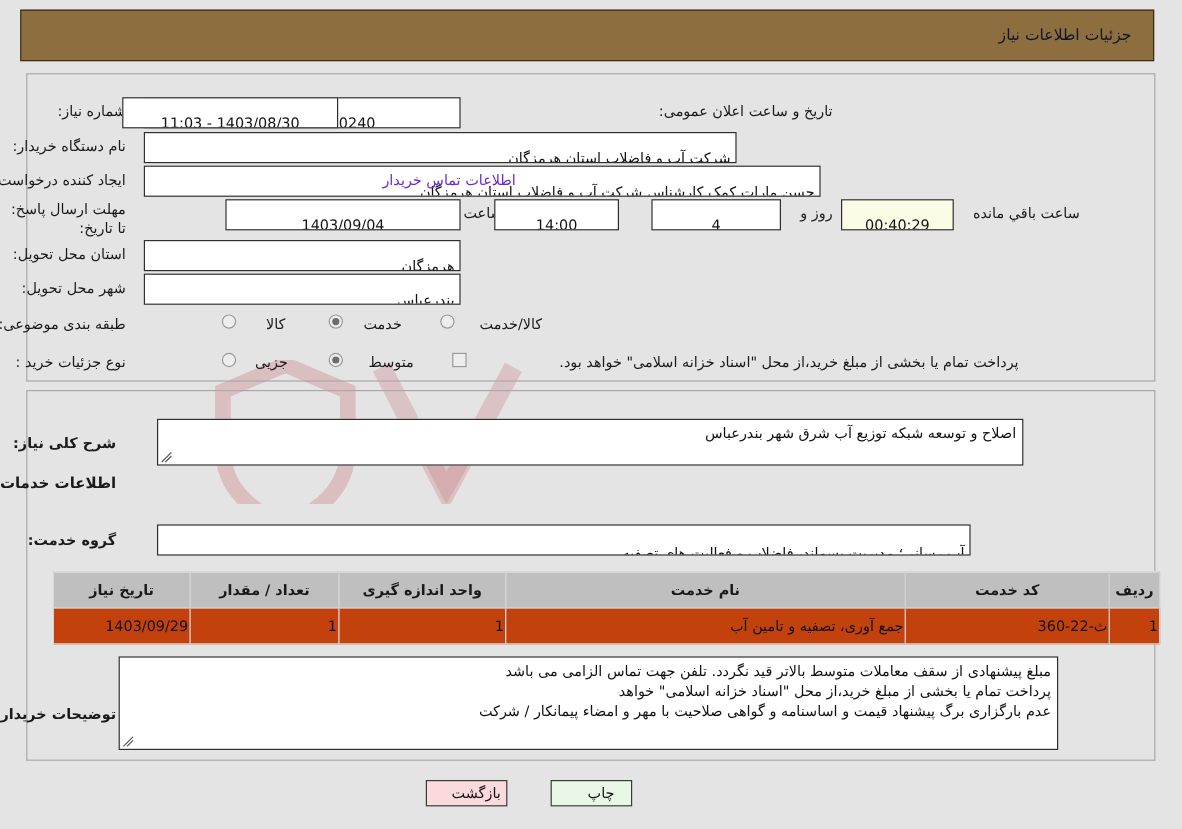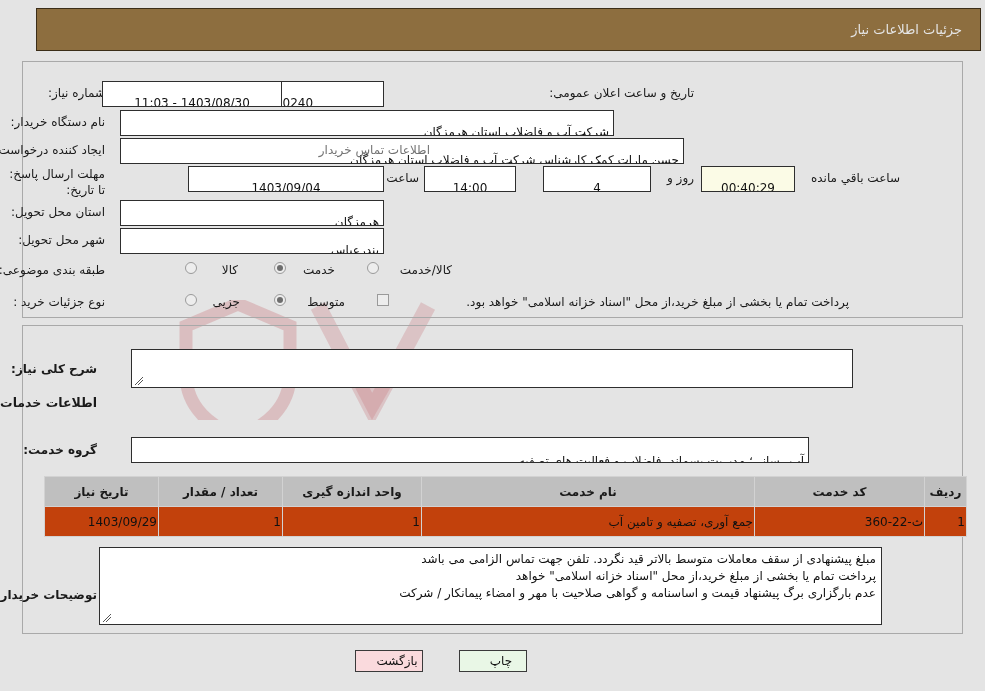--- a/index.html
+++ b/index.html
@@ -51,28 +51,28 @@
     position: absolute;
     left: 300px;
     top: 150px;
     width: 150px;
     height: 135px;
   }
 
   
   .titlebar {
     position: absolute;
-    left: 36px;
+    left: 17px;
     top: 8px;
     width: 945px;
     height: 43px;
     background: #8d6e3f;
     border: 1px solid #3b2d18;
     box-sizing: border-box;
-    color: #e5e5e5;
+    color: #0f172a;
     z-index: 2;
   }
   .titlebar .t {
     position: absolute;
     right: 18px;
     top: 13px;
     font-size: 13px;
     letter-spacing: .3px;
   }
 
@@ -164,21 +164,21 @@
     height: 12px;
     border: 1px solid #9a9a9a;
     background: #ededed;
     box-sizing: border-box;
     z-index: 3;
   }
 
   
   .link {
     position: absolute;
-    color: #737373;
+    color: #6d28d9;
     z-index: 3;
     white-space: nowrap;
     cursor: pointer;
   }
 
   
   #svc-table {
     position: absolute;
     left: 44px;
     top: 476px;
@@ -253,21 +253,21 @@
 <div class="lbl" style="right:880px; top:115px;">نام دستگاه خریدار:</div>
 <div class="fld right" style="right:371px; top:110px; width:494px;">شرکت آب و فاضلاب استان هرمزگان</div>
 
 <div class="lbl" style="right:880px; top:143px;">ایجاد کننده درخواست:</div>
 <div class="fld right" style="right:301px; top:138px; width:564px;">حسن مارات کمک کارشناس شرکت آب و فاضلاب استان هرمزگان</div>
 <div class="link" style="right:555px; top:143px;">اطلاعات تماس خریدار</div>
 
 <div class="lbl" style="right:880px; top:166px; line-height:16px; white-space:normal; width:96px; text-align:right;">مهلت ارسال پاسخ: تا تاریخ:</div>
 <div class="fld center" style="right:601px; top:166px; width:196px;">1403/09/04</div>
 <div class="lbl" style="right:566px; top:171px;">ساعت</div>
-<div class="fld center" style="right:469px; top:166px; width:92px;">14:00</div>
+<div class="fld center" style="right:469px; top:166px; width:104px;">14:00</div>
 <div class="fld center" style="right:334px; top:166px; width:108px;">4</div>
 <div class="lbl" style="right:291px; top:171px;">روز و</div>
 <div class="fld timer" style="right:190px; top:166px; width:94px;">00:40:29</div>
 <div class="lbl" style="right:85px; top:171px;">ساعت باقي مانده</div>
 
 <div class="lbl" style="right:880px; top:205px;">استان محل تحویل:</div>
 <div class="fld right" style="right:601px; top:200px; width:264px;">هرمزگان</div>
 
 <div class="lbl" style="right:880px; top:233px;">شهر محل تحویل:</div>
 <div class="fld right" style="right:601px; top:228px; width:264px;">بندرعباس</div>
@@ -285,20 +285,21 @@
 <div class="lbl" style="right:745px; top:295px;">جزیی</div>
 <div class="radio on" style="right:699px; top:294px;"></div>
 <div class="lbl" style="right:640px; top:295px;">متوسط</div>
 <div class="chk" style="right:596px; top:294px;"></div>
 <div class="lbl" style="right:136px; top:295px;">پرداخت تمام یا بخشی از مبلغ خرید،از محل "اسناد خزانه اسلامی" خواهد بود.</div>
 
 <div class="panel" id="panel-bottom"></div>
 
 <div class="lbl b" style="right:888px; top:362px;">شرح کلی نیاز:</div>
 <div class="txa" style="right:132px; top:349px; width:722px; height:39px;">
+  <span>اصلاح و توسعه شبکه توزیع آب شرق شهر بندرعباس</span>
   <svg class="grip" viewBox="0 0 10 10">
     <path d="M1 9 L9 1" stroke="#555" stroke-width="1" fill="none"></path>
     <path d="M4 9 L9 4" stroke="#555" stroke-width="1" fill="none"></path>
   </svg>
 </div>
 
 <div class="lbl b" style="right:888px; top:396px; font-size:12.5px;">اطلاعات خدمات مورد نیاز</div>
 
 <div class="lbl b" style="right:888px; top:443px;">گروه خدمت:</div>
 <div class="fld right" style="right:176px; top:437px; width:678px; height:24px; line-height:22px;">آب رسانی؛ مدیریت پسماند، فاضلاب و فعالیت های تصفیه</div>

